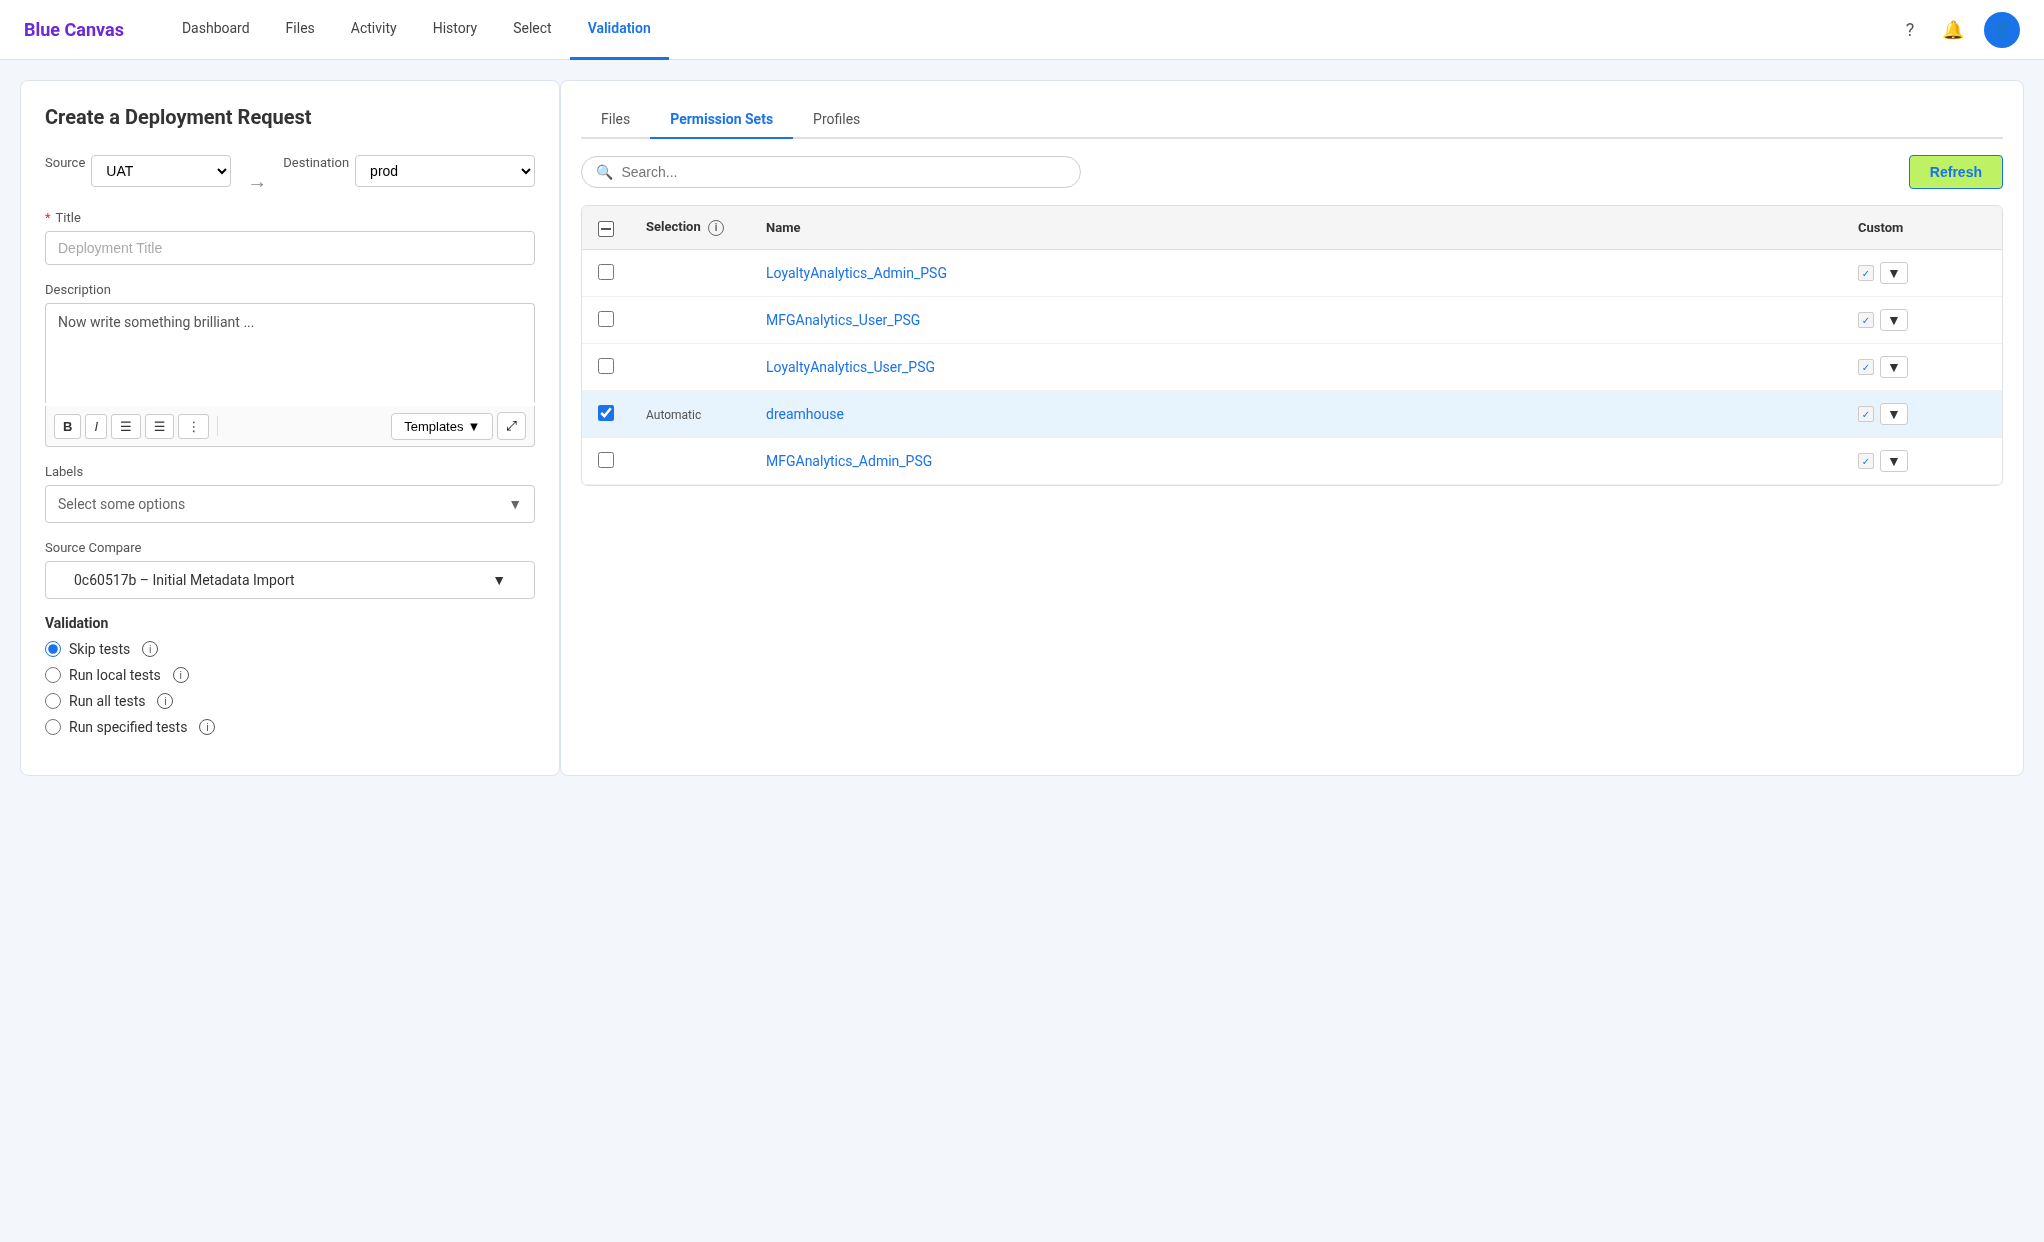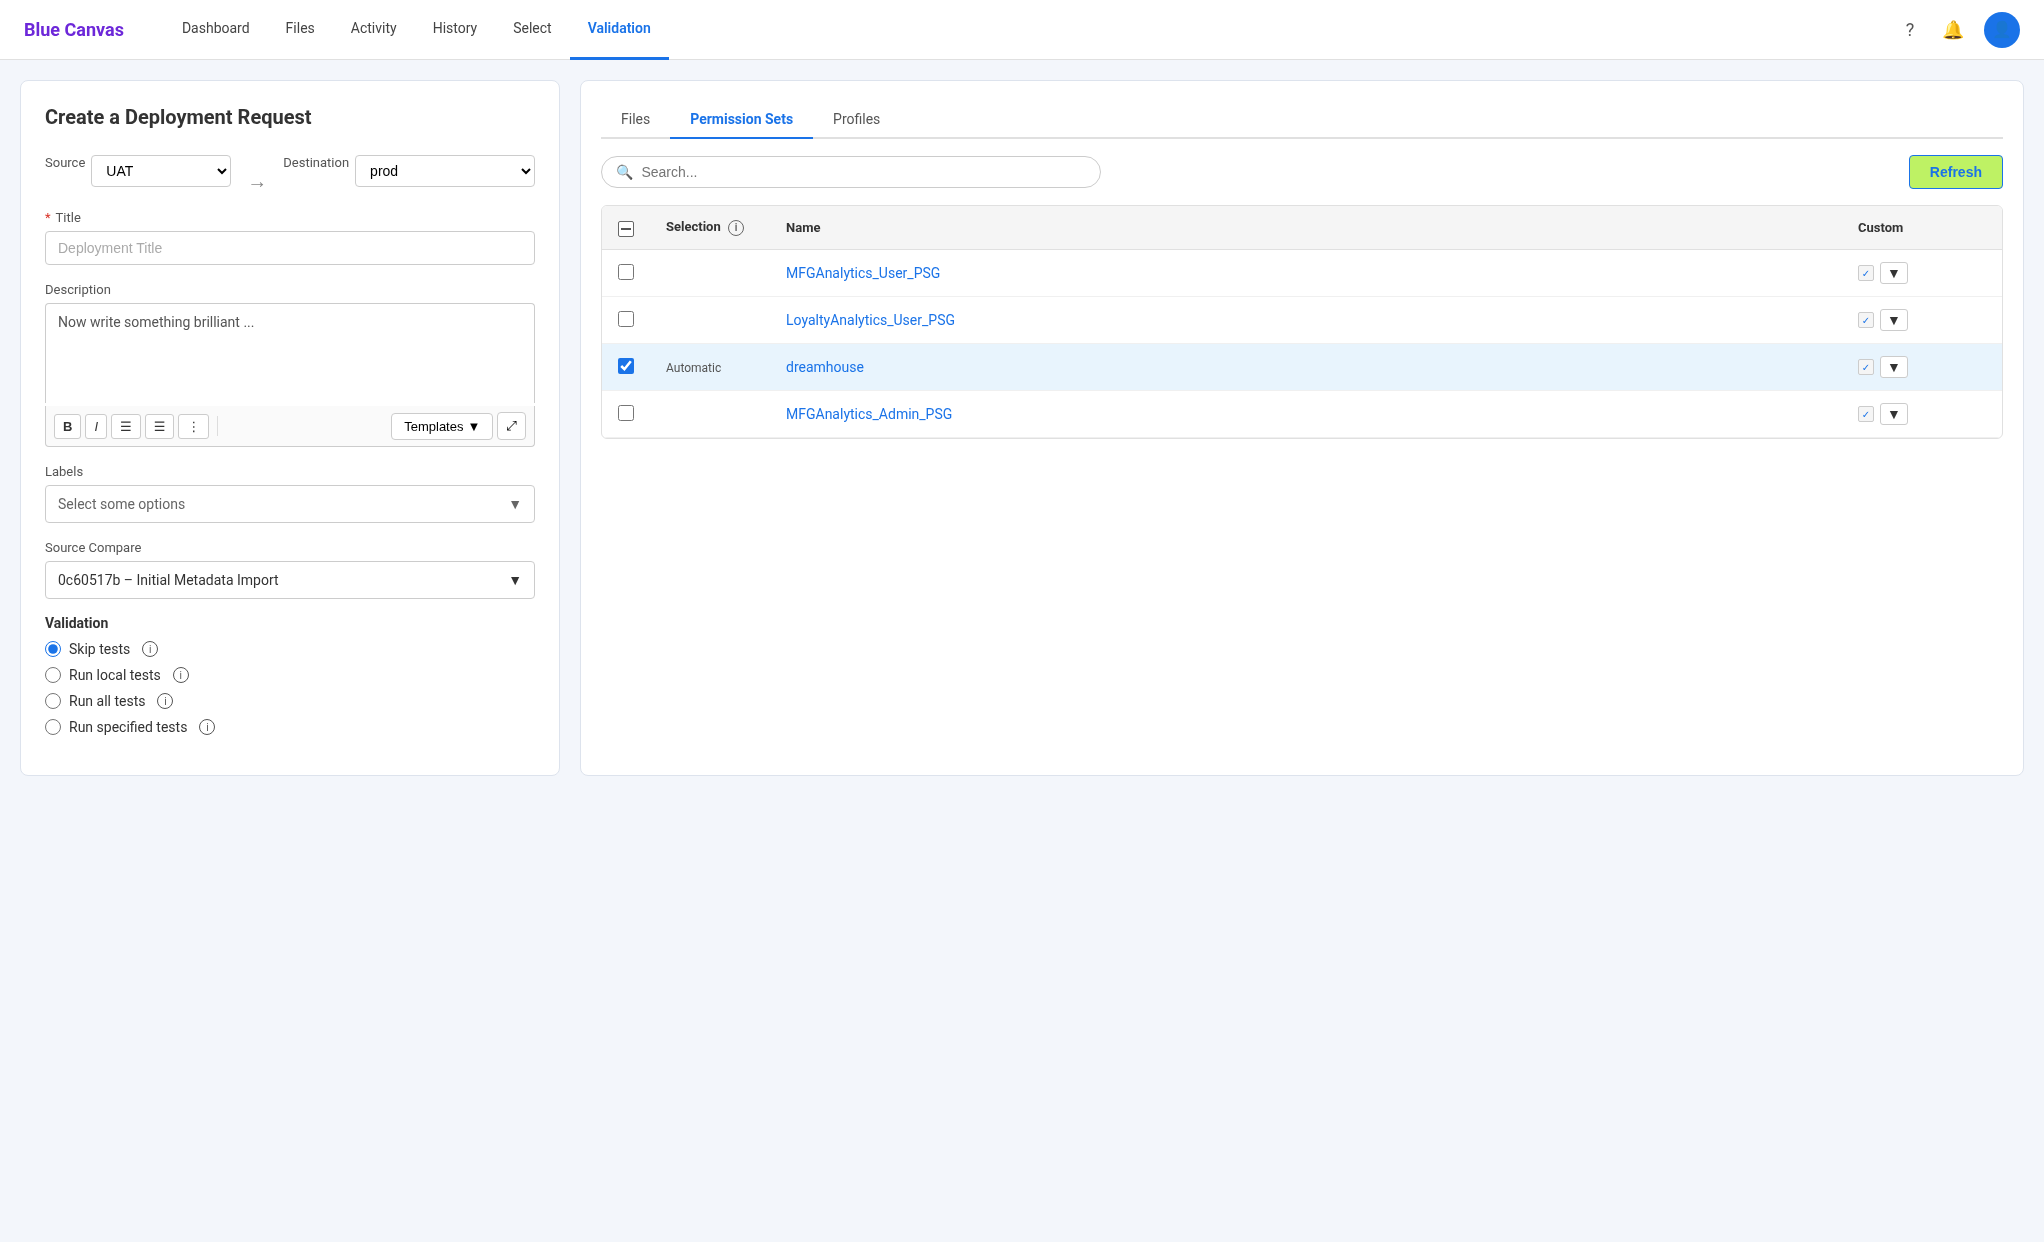--- a/index.html
+++ b/index.html
@@ -9,21 +9,21 @@
     .nav { background: #fff; border-bottom: 1px solid #e0e0e0; display: flex; align-items: center; padding: 0 24px; height: 60px; }
     .nav-brand { font-size: 18px; font-weight: 700; color: #6d28d9; margin-right: 40px; }
     .nav-links { display: flex; align-items: center; gap: 0; flex: 1; }
     .nav-link { padding: 0 18px; height: 60px; display: flex; align-items: center; font-size: 14px; color: #444; cursor: pointer; border-bottom: 3px solid transparent; text-decoration: none; }
     .nav-link.active { color: #1a73e8; border-bottom: 3px solid #1a73e8; font-weight: 600; }
     .nav-actions { display: flex; align-items: center; gap: 16px; margin-left: auto; }
     .nav-icon { width: 28px; height: 28px; border-radius: 50%; display: flex; align-items: center; justify-content: center; cursor: pointer; font-size: 18px; color: #555; }
     .nav-avatar { width: 36px; height: 36px; border-radius: 50%; background: #1a73e8; display: flex; align-items: center; justify-content: center; color: #fff; font-size: 16px; cursor: pointer; }
 
     
-    .main { display: flex; gap: 20px; padding: 20px; max-width: 2044px; }
+    .main { display: flex; padding: 20px; max-width: 2044px; }
 
     
     .left-panel { background: #fff; border-radius: 8px; border: 1px solid #dde3ed; padding: 24px; width: 540px; min-width: 540px; }
     .panel-title { font-size: 20px; font-weight: 700; margin-bottom: 20px; }
 
     
     .form-section { margin-bottom: 16px; }
     .form-row { display: flex; gap: 16px; align-items: center; margin-bottom: 16px; }
     .form-group { display: flex; flex-direction: row; gap: 6px; }
     .form-label { font-size: 13px; color: #555; }
@@ -45,21 +45,21 @@
     .toolbar-sep { width: 1px; height: 20px; background: #ddd; margin: 0 4px; }
     .templates-btn { margin-left: auto; display: flex; align-items: center; gap: 4px; padding: 5px 12px; border: 1px solid #ccc; border-radius: 4px; background: #fff; cursor: pointer; font-size: 13px; }
     .expand-btn { padding: 5px 8px; border: 1px solid #ccc; border-radius: 4px; background: #fff; cursor: pointer; }
 
     
     .dropdown-select { width: 100%; border: 1px solid #ccc; border-radius: 4px; padding: 10px 12px; background: #fff; cursor: pointer; display: flex; align-items: center; justify-content: space-between; }
     .dropdown-select span { color: #666; font-size: 14px; }
     .caret { font-size: 12px; color: #555; }
 
     
-    .snapshot-dropdown { width: 100%; border: 1px solid #ccc; border-radius: 4px; padding: 10px 12px; background: #fff; cursor: pointer; display: flex; align-items: flex-start; justify-content: space-between; }
+    .snapshot-dropdown { width: 100%; border: 1px solid #ccc; border-radius: 4px; padding: 10px 28px; background: #fff; cursor: pointer; display: flex; align-items: flex-start; justify-content: space-between; }
     .snapshot-dropdown span { color: #333; font-size: 14px; }
 
     
     .validation-title { font-weight: 700; margin-bottom: 10px; font-size: 14px; }
     .radio-group { display: flex; flex-direction: column; gap: 10px; }
     .radio-item { display: flex; align-items: center; gap: 8px; cursor: pointer; }
     .radio-item input[type="radio"] { accent-color: #1a73e8; width: 16px; height: 16px; }
     .radio-label { font-size: 14px; }
     .info-icon { display: inline-flex; align-items: center; justify-content: center; width: 16px; height: 16px; border-radius: 50%; border: 1.5px solid #555; font-size: 10px; color: #555; cursor: pointer; margin-left: 4px; }
 
@@ -247,20 +247,33 @@
             <th class="sel-col">
               Selection
               <span class="header-info">i</span>
             </th>
             <th>Name</th>
             <th class="custom-col">Custom</th>
           </tr>
         </thead>
         <tbody>
 
+          <tr>
+            <td class="checkbox-cell">
+              <input type="checkbox" class="checkbox" style="">
+            </td>
+            <td></td>
+            <td><span class="link-text">LoyaltyAnalytics_Admin_PSG</span></td>
+            <td>
+              <div class="custom-cell">
+                <div class="custom-check">✓</div>
+                <div class="custom-dropdown">▼</div>
+              </div>
+            </td>
+          </tr>
 
           <tr>
             <td class="checkbox-cell">
               <input type="checkbox" class="checkbox" style="">
             </td>
             <td></td>
             <td><span class="link-text">MFGAnalytics_User_PSG</span></td>
             <td>
               <div class="custom-cell">
                 <div class="custom-check">✓</div>

